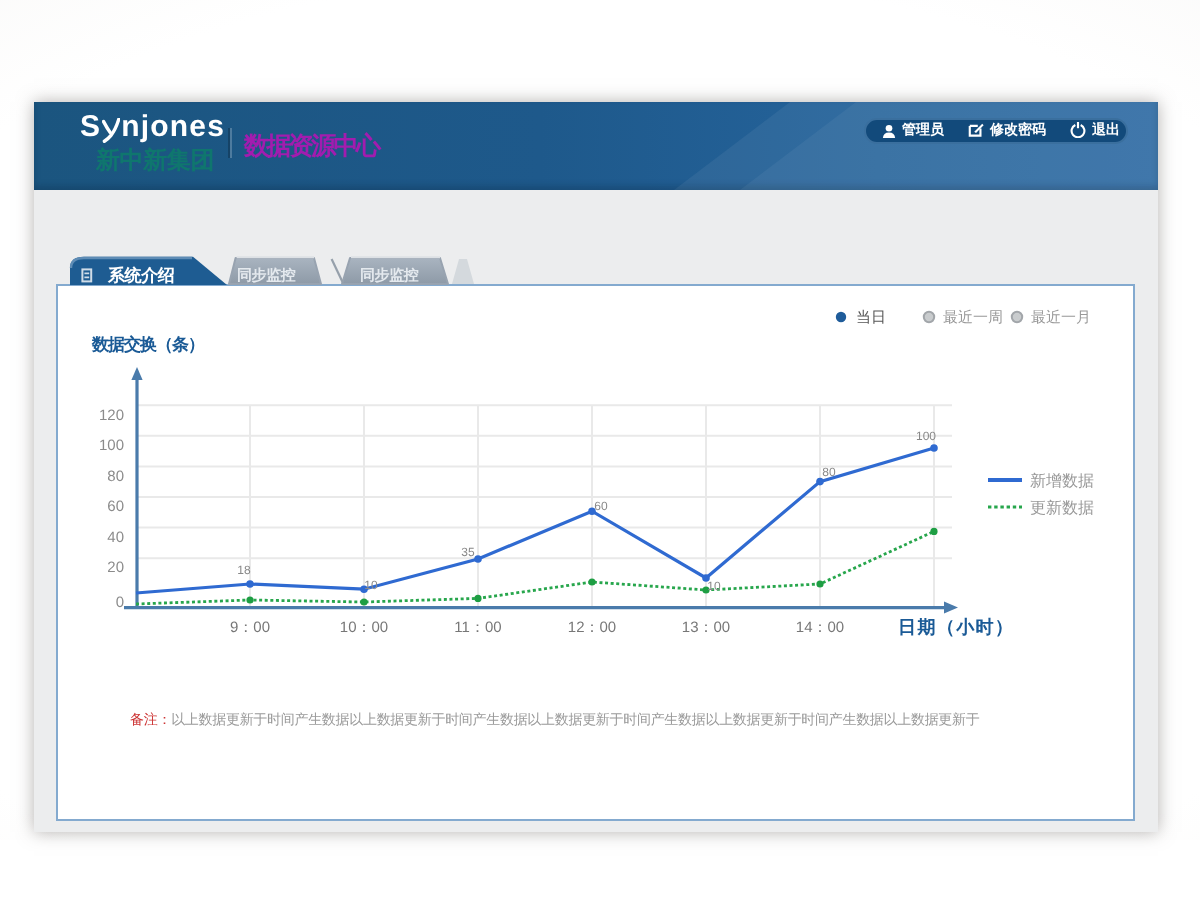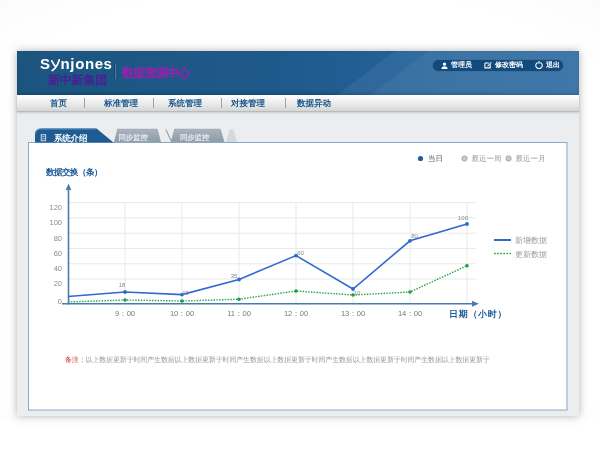--- a/index.html
+++ b/index.html
@@ -11,21 +11,21 @@
   box-shadow:0 0 8px rgba(105,100,95,0.5); background:#ecedee; }
 
 #hdr { position:absolute; left:0; top:0; width:562px; height:44px;
   background:linear-gradient(90deg, #1b557f 0%, #1e598b 45%, #25639b 75%, #2a68a2 100%); overflow:hidden; box-shadow:inset 0 -2px 3px rgba(10,40,70,0.3); }
 #sheen1 { position:absolute; left:0; top:0; width:562px; height:44px;
   clip-path:polygon(378px 0px, 562px 0px, 562px 44px, 320px 44px); background:rgba(255,255,255,0.06); }
 #sheen2 { position:absolute; left:0; top:0; width:562px; height:44px;
   clip-path:polygon(411px 0px, 562px 0px, 562px 44px, 353px 44px); background:rgba(255,255,255,0.05); }
 #logo1 { position:absolute; left:23px; top:4px; color:#fff; font-weight:bold; font-size:15px; letter-spacing:0.6px; display:flex; align-items:flex-start; }
 #logo1 svg { margin:3.5px 0.5px 0 0.5px; }
-#logo2 { position:absolute; left:31px; top:20.5px; color:#4c1d95; font-weight:bold; font-size:12px; letter-spacing:-0.2px; }
+#logo2 { position:absolute; left:31px; top:20.5px; color:#0f766e; font-weight:bold; font-size:12px; letter-spacing:-0.2px; }
 #apptitle { position:absolute; left:122px; top:64.5px; color:#a21caf; font-weight:bold;
   font-size:12.5px; letter-spacing:-1.3px; white-space:nowrap; }
 #pill { position:absolute; left:432px; top:58.5px; width:132px; height:13.5px;
   background:#124a7b; border-radius:7px; border:1px solid #3a6f9e;
   display:flex; align-items:center; color:#fff; font-size:7px; font-weight:bold; white-space:nowrap; }
 #pill span.t { margin-left:3px; }
 #pill .grp { display:flex; align-items:center; }
 
 #nav { position:absolute; left:0px; top:44px; width:562px; height:17px;
   background:linear-gradient(#ffffff, #e8e8e8 60%, #d5d6d7);
@@ -46,31 +46,20 @@
     </div>
   <div id="logo1">
       <span>S</span>
       <svg width="9" height="13" viewBox="0 0 9 13">
         <path d="M0.8 1.8 Q2.6 5.2 4.1 7.2" stroke="#fff" stroke-width="1.7" fill="none" stroke-linecap="round"></path>
         <path d="M8.4 0.6 Q6.8 5.8 4.4 8.8 Q3.2 10.3 1.2 11.6" stroke="#fff" stroke-width="1.7" fill="none" stroke-linecap="round"></path>
       </svg>
       <span>njones</span>
     </div>
   <div id="logo2">新中新集团</div>
-  <div id="nav">
-    <span class="ni" style="left:33px;">首页</span>
-    <span class="sep" style="left:67px;"></span>
-    <span class="ni" style="left:87px;">标准管理</span>
-    <span class="sep" style="left:136px;"></span>
-    <span class="ni" style="left:151px;">系统管理</span>
-    <span class="sep" style="left:204px;"></span>
-    <span class="ni" style="left:214px;">对接管理</span>
-    <span class="sep" style="left:268px;"></span>
-    <span class="ni" style="left:280px;">数据异动</span>
-  </div>
 </div>
 <div style="position:absolute;left:114px;top:64px;width:1px;height:15px;background:rgba(0,0,0,0.22);"></div>
 <div style="position:absolute;left:115px;top:64px;width:1px;height:15px;background:rgba(255,255,255,0.22);"></div>
 <div id="apptitle">数据资源中心</div>
 <div id="pill">
   <div class="grp" style="margin-left:8px;">
     <svg width="7" height="7" viewBox="0 0 8 8">
         <circle cx="4" cy="2.4" r="1.9" fill="#fff"></circle>
         <path d="M0.5 8 Q0.7 4.8 4 4.8 Q7.3 4.8 7.5 8 Z" fill="#fff"></path>
       </svg>

